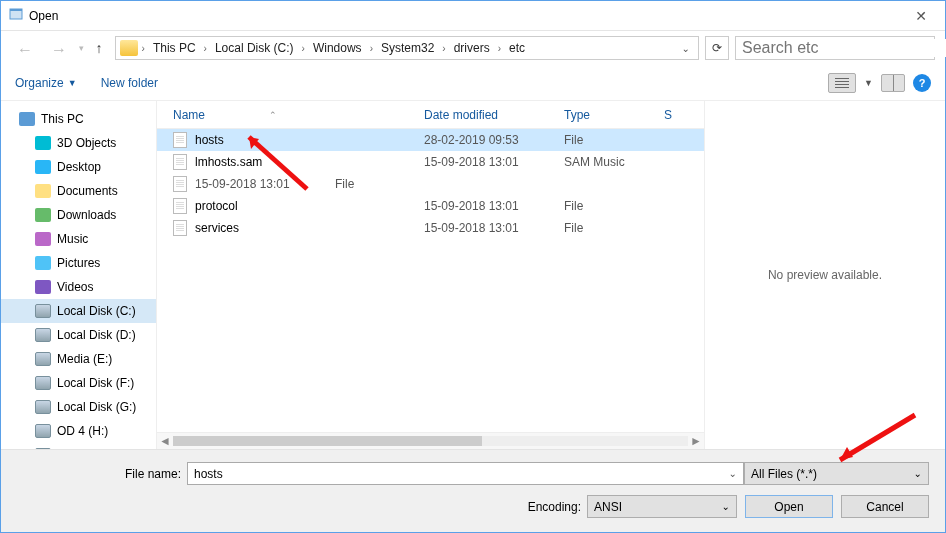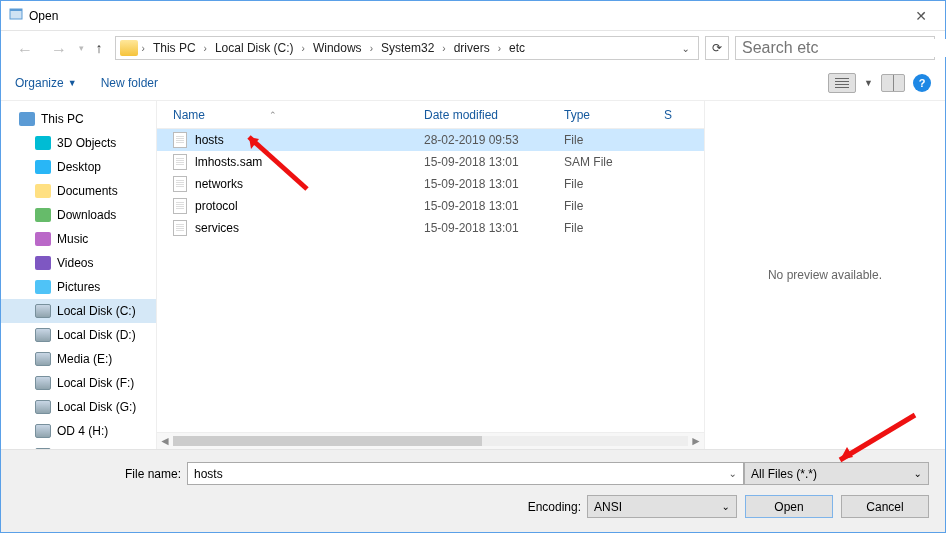--- a/index.html
+++ b/index.html
@@ -163,26 +163,26 @@
         </div>
         <div class="sb-item child">
           <div class="sb-ico ico-dl"></div>
           <span>Downloads</span>
         </div>
         <div class="sb-item child">
           <div class="sb-ico ico-music"></div>
           <span>Music</span>
         </div>
         <div class="sb-item child">
+          <div class="sb-ico ico-pics"></div>
+          <span>Pictures</span>
+        </div>
+        <div class="sb-item child">
           <div class="sb-ico ico-vids"></div>
           <span>Videos</span>
-        </div>
-        <div class="sb-item child">
-          <div class="sb-ico ico-pics"></div>
-          <span>Pictures</span>
         </div>
         <div class="sb-item child selected">
           <div class="sb-ico ico-drive"></div>
           <span>Local Disk (C:)</span>
         </div>
         <div class="sb-item child">
           <div class="sb-ico ico-drive"></div>
           <span>Local Disk (D:)</span>
         </div>
         <div class="sb-item child">
@@ -221,25 +221,24 @@
           <div class="frow selected">
             <div class="fico"></div>
             <div class="fname">hosts</div>
             <div class="fdate">28-02-2019 09:53</div>
             <div class="ftype">File</div>
           </div>
           <div class="frow">
             <div class="fico"></div>
             <div class="fname">lmhosts.sam</div>
             <div class="fdate">15-09-2018 13:01</div>
-            <div class="ftype">SAM File</div>
+            <div class="ftype">SAM Music</div>
           </div>
           <div class="frow">
             <div class="fico"></div>
-            <div class="fname">networks</div>
             <div class="fdate">15-09-2018 13:01</div>
             <div class="ftype">File</div>
           </div>
           <div class="frow">
             <div class="fico"></div>
             <div class="fname">protocol</div>
             <div class="fdate">15-09-2018 13:01</div>
             <div class="ftype">File</div>
           </div>
           <div class="frow">

